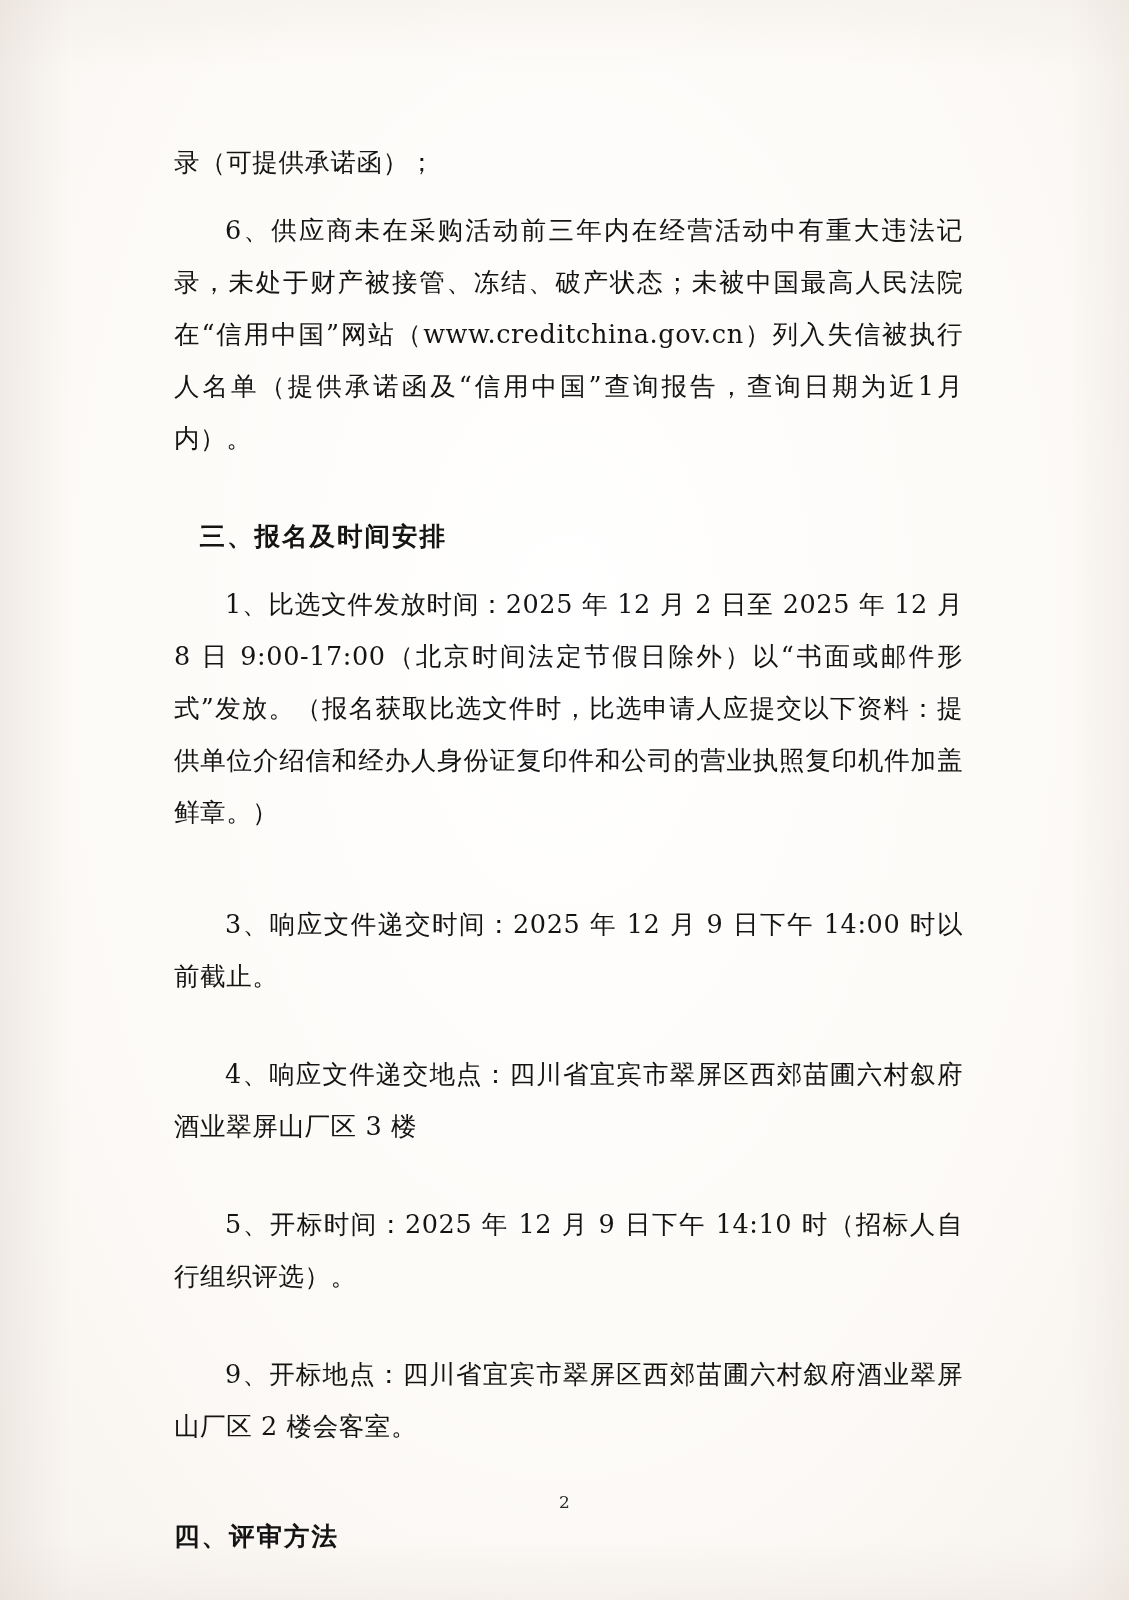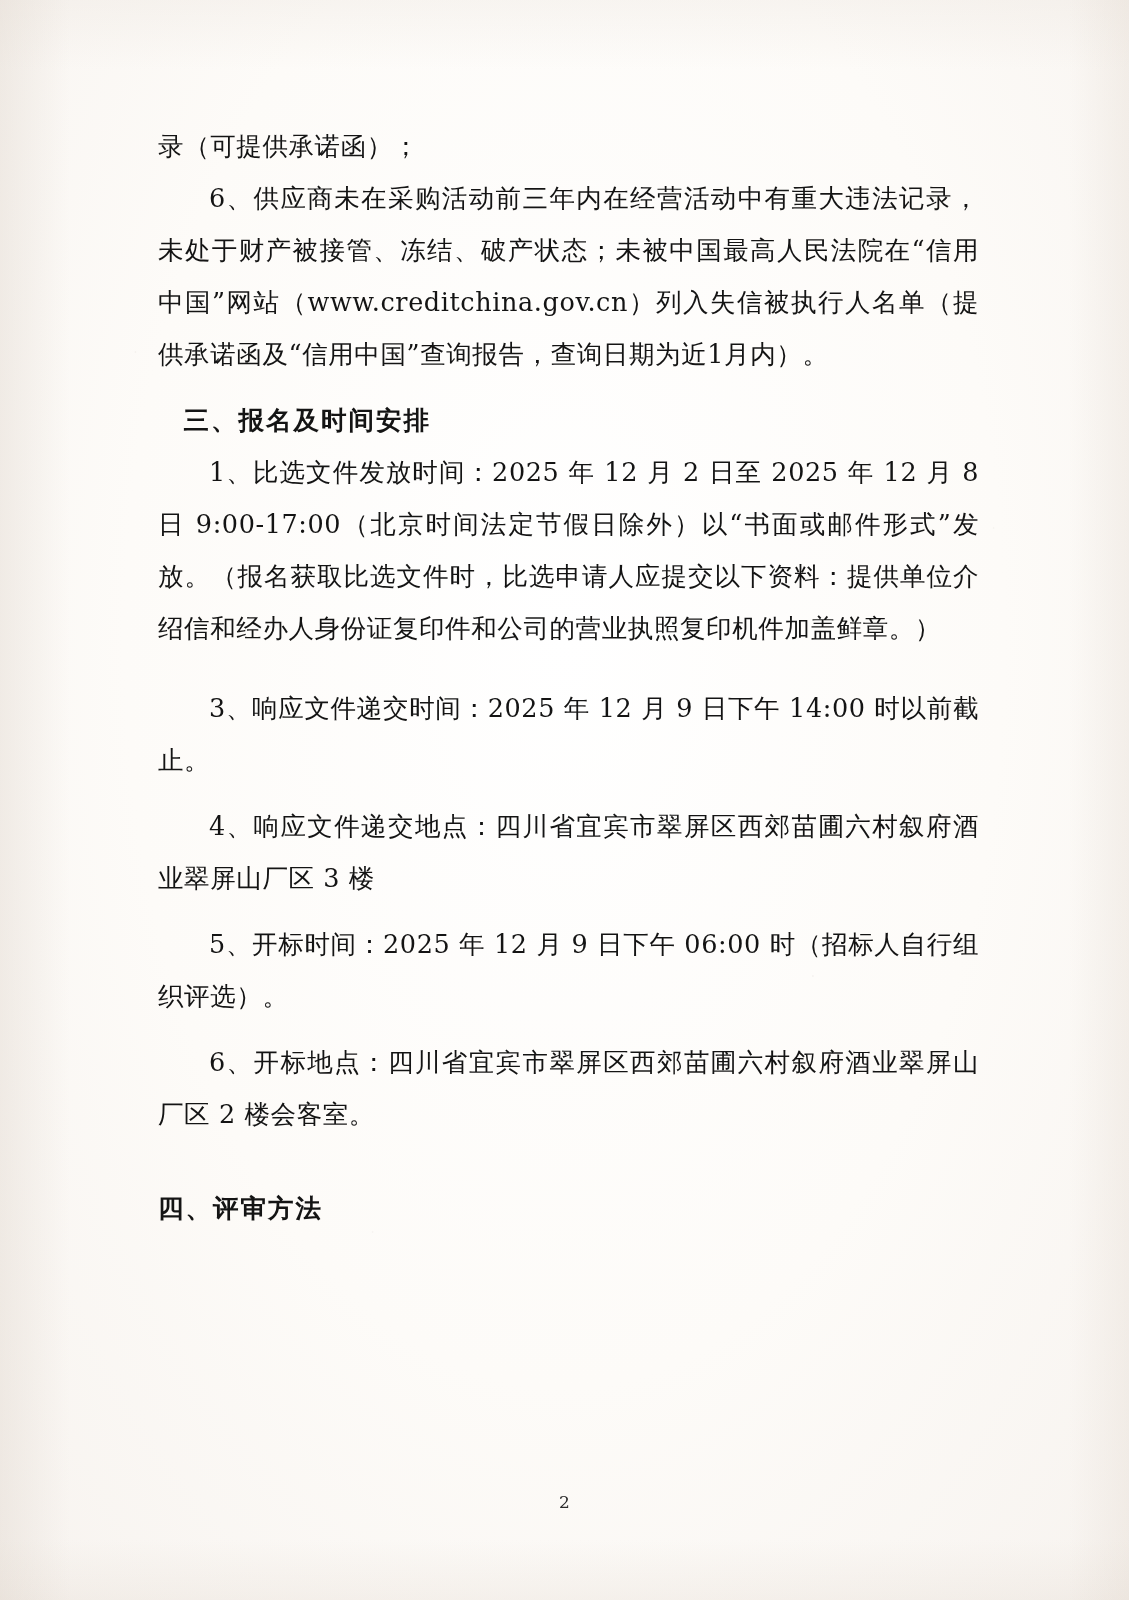--- a/index.html
+++ b/index.html
@@ -40,21 +40,21 @@
     box-sizing: border-box;
   }
   .doc-body {
     font-size: 25.5px;
     line-height: 52px;
     letter-spacing: 0.6px;
     text-align: justify;
     text-justify: inter-ideograph;
   }
   p {
-    margin: 0;
+    margin: 16px;
   }
   .indent {
     text-indent: 2em;
   }
   .heading {
     text-indent: 1em;
     font-weight: 700;
     letter-spacing: 2px;
   }
   .heading-2 {
@@ -113,25 +113,25 @@
     <div class="gap-sm"></div>
 
     <p class="indent">3、响应文件递交时间：2025 年 12 月 9 日下午 14:00 时以前截止。</p>
 
     <div class="gap-sm"></div>
 
     <p class="indent">4、响应文件递交地点：四川省宜宾市翠屏区西郊苗圃六村叙府酒业翠屏山厂区 3 楼</p>
 
     <div class="gap-sm"></div>
 
-    <p class="indent">5、开标时间：2025 年 12 月 9 日下午 06:00 时（招标人自行组织评选）。</p>
+    <p class="indent">5、开标时间：2025 年 12 月 9 日下午 14:10 时（招标人自行组织评选）。</p>
 
     <div class="gap-sm"></div>
 
-    <p class="indent">6、开标地点：四川省宜宾市翠屏区西郊苗圃六村叙府酒业翠屏山厂区 2 楼会客室。</p>
+    <p class="indent">9、开标地点：四川省宜宾市翠屏区西郊苗圃六村叙府酒业翠屏山厂区 2 楼会客室。</p>
 
     <div class="gap-sm"></div>
 
 
     <div class="gap-md"></div>
 
     <p class="heading-2">四、评审方法</p>
 
     <div class="gap-sm"></div>
 

